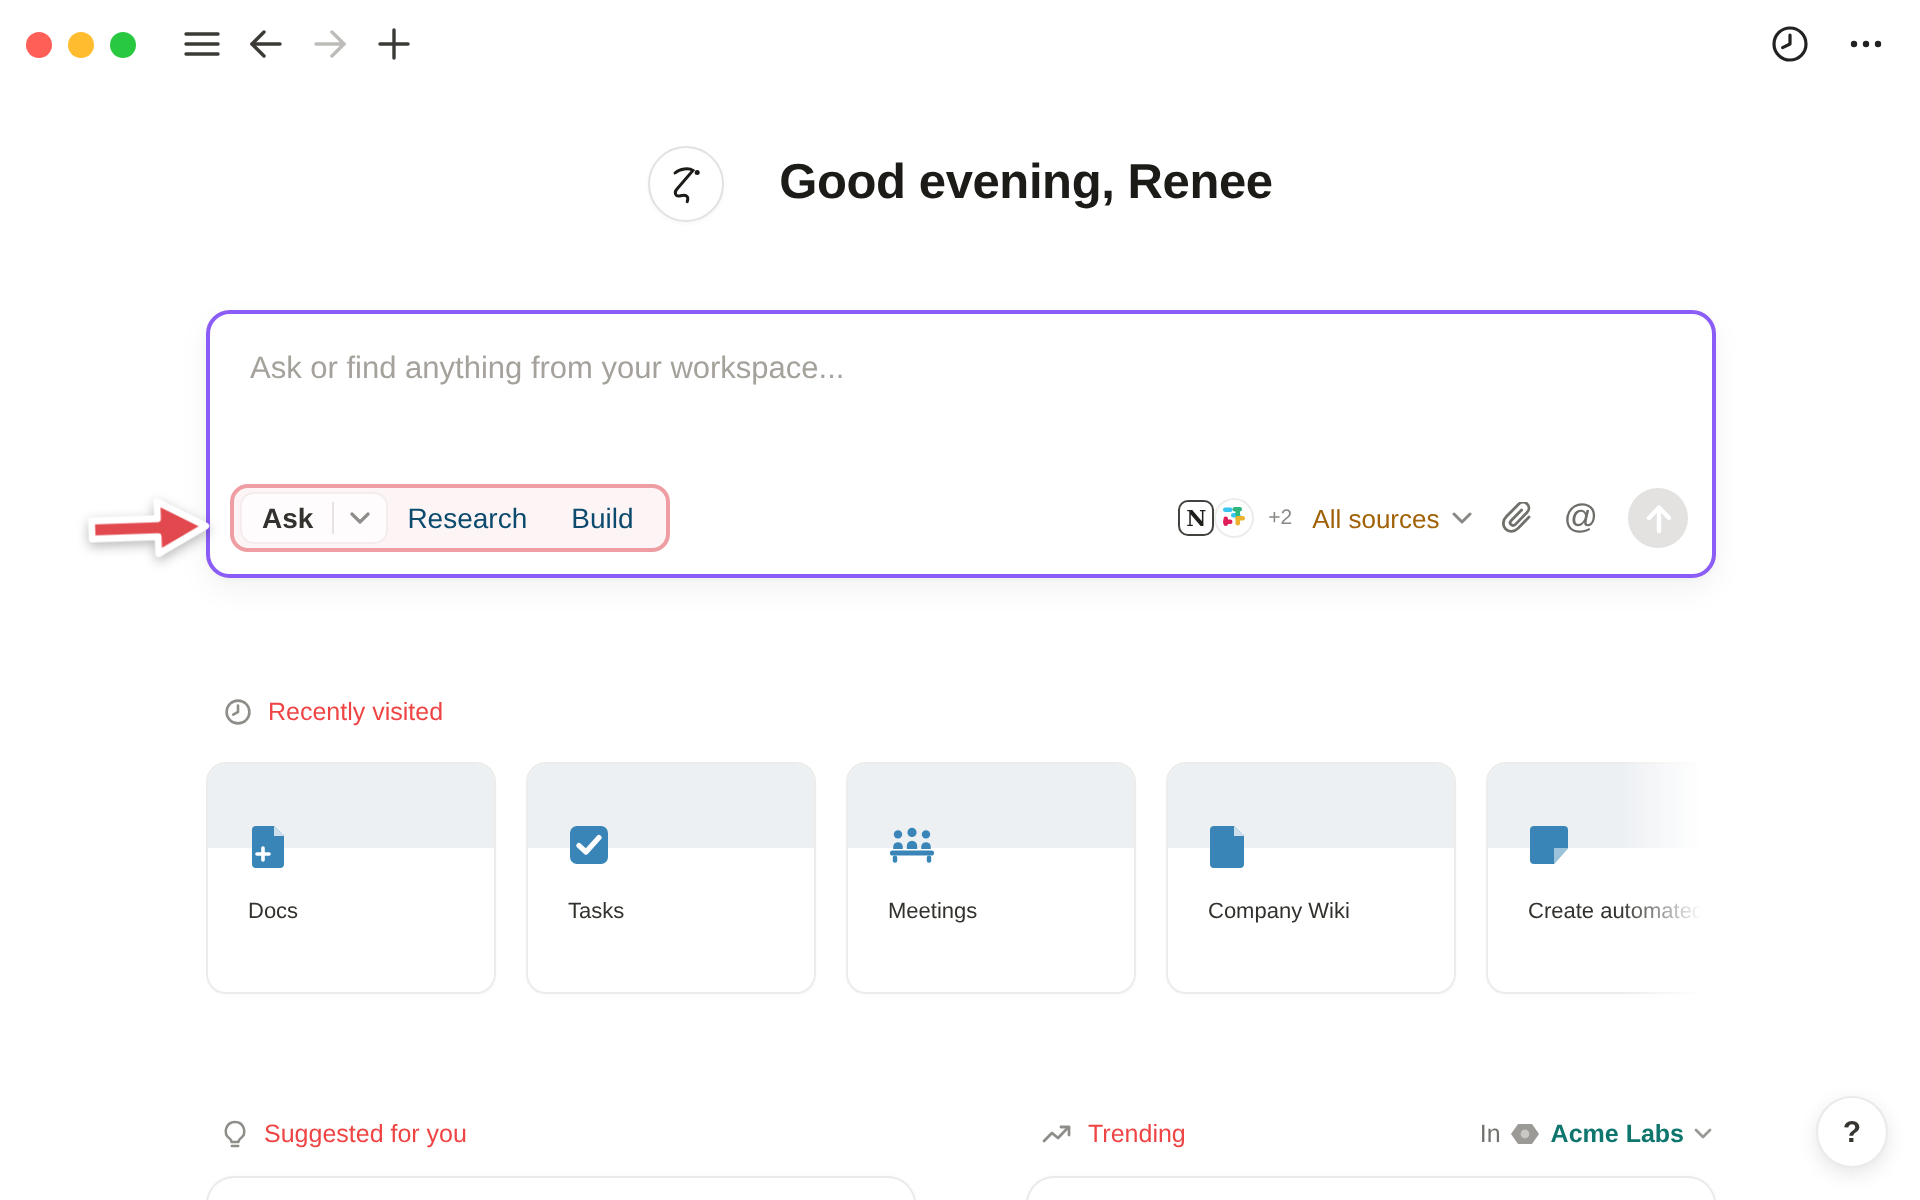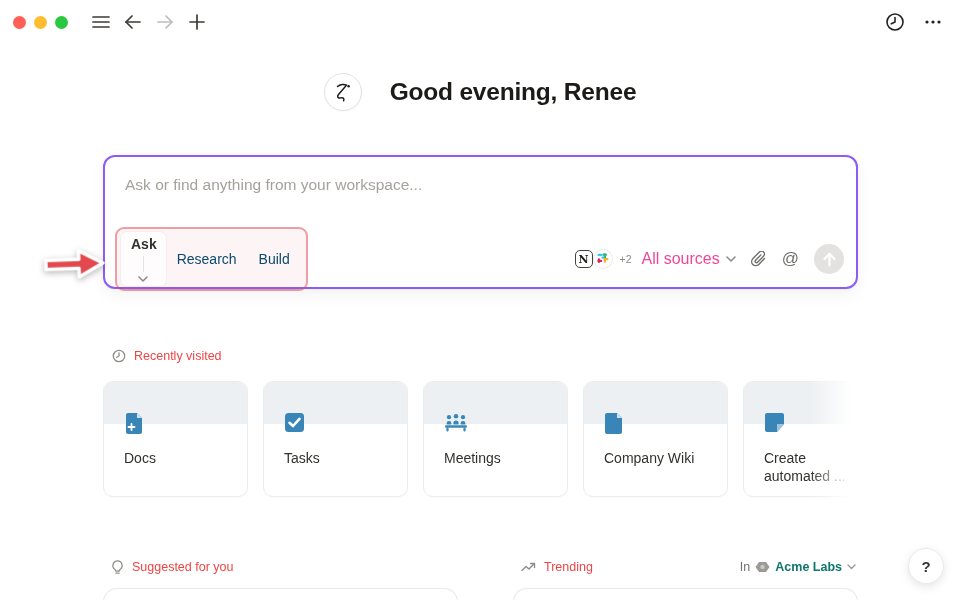--- a/index.html
+++ b/index.html
@@ -24,49 +24,49 @@
   .greeting h1 { font-size:24.5px; font-weight:700; color:#1c1b18; letter-spacing:-0.2px; }
 
   
   .ask-card { position:absolute; left:103px; top:155px; width:755px; height:134px; background:#fff; border:2px solid #8b5cf6; border-radius:12px; box-shadow:0 1px 3px rgba(15,15,15,.03), 0 6px 16px rgba(15,15,15,.05); }
   .ask-input { display:block; width:96%; border:none; outline:none; background:transparent; padding:19px 20px 0 20px; font-size:15.5px; font-family:"Liberation Sans",sans-serif; color:#37352f; }
   .ask-input::placeholder { color:#a5a29c; }
   .ask-toolbar { position:absolute; left:10px; right:12px; bottom:10px; height:36px; display:flex; align-items:center; justify-content:space-between; }
 
   
   .annotation-box { display:flex; align-items:center; border:2px solid rgba(224,71,79,.50); background:rgba(224,71,79,.06); border-radius:9px; padding:3px 5px 3px 4px; }
-  .mode-pill { display:flex; align-items:center; background:#fefcfc; border-radius:6px; box-shadow:0 0 0 1px rgba(0,0,0,.03); overflow:hidden;flex-direction:column; }
+  .mode-pill { display:flex; align-items:center; background:#fefcfc; border-radius:6px; box-shadow:0 0 0 1px rgba(0,0,0,.03); overflow:hidden; }
   .mode-pill .mode-label { padding:4px 9px 4px 10px; font-size:14px; font-weight:600; color:#34322e; cursor:pointer; }
   .mode-pill .pill-divider { width:1px; height:16px; background:#eae2e2; }
   .mode-pill .pill-chevron { padding:4px 8px; display:flex; align-items:center; cursor:pointer; }
   .mode-item { padding:4px 11px; font-size:14px; color:#0c4a6e; cursor:pointer; }
 
   .ask-right { display:flex; align-items:center; gap:15px; }
   .sources-btn { display:flex; align-items:center; gap:6px; cursor:pointer; }
   .chip { width:18px; height:18px; border-radius:5px; background:#fff; display:flex; align-items:center; justify-content:center; }
   .chip.notion { border:1.4px solid #44423e; font-family:"DejaVu Serif", serif; font-weight:700; font-size:11px; color:#1f1e1b; z-index:2; }
   .chip.slack { border-radius:50%; box-shadow:0 0 0 1px #ececea; margin-left:-5px; z-index:1; }
   .chip-extra { font-size:10.5px; color:#8a8884; margin-left:2px; }
-  .sources-label { font-size:16px; color:#ec4899; margin-left:4px; }
+  .sources-label { font-size:13px; color:#a16207; margin-left:4px; }
   .icon-btn { display:flex; align-items:center; justify-content:center; cursor:pointer; }
   .at-glyph { font-size:17px; font-weight:500; color:#6f6d69; }
   .submit-btn { width:30px; height:30px; border-radius:50%; background:#e3e2e0; display:flex; align-items:center; justify-content:center; cursor:pointer; }
 
   
   .anno-arrow { position:absolute; left:42px; top:246px; filter:drop-shadow(0 2px 3px rgba(0,0,0,.28)); transform:rotate(-2deg); }
 
   
   .section-label { display:flex; align-items:center; gap:8px; font-size:12.5px; font-weight:500; color:#ef4444;text-align:center; }
   .recent-label { position:absolute; left:112px; top:349px; }
   .cards-row { position:absolute; left:103px; top:381px; width:757px; height:120px; overflow:hidden; }
   .cards-inner { display:flex; gap:15px; }
   .r-card { position:relative; flex:0 0 145px; width:145px; height:116px; background:#fff; border:1px solid #ececea; border-radius:10px; box-shadow:0 1px 2px rgba(0,0,0,.02); cursor:pointer; }
   .r-card .banner { height:42px; background:#edf0f3; border-radius:9px 9px 0 0; }
   .r-card .card-icon { position:absolute; left:20px; top:30px; }
-  .r-card .card-label { position:absolute; left:20px; top:67px; font-size:14px; color:#33312d; line-height:1.3; width:112px; }
+  .r-card .card-label { position:absolute; left:20px; top:67px; font-size:11px; color:#33312d; line-height:1.3; width:112px; }
   .row-fade { position:absolute; right:0; top:0; bottom:0; width:50px; background:linear-gradient(90deg, rgba(255,255,255,0), #ffffff 82%); pointer-events:none; }
 
   
   .col-left { position:absolute; left:103px; top:558px; width:355px; }
   .col-right { position:absolute; left:513px; top:558px; width:345px; }
   .col-header { display:flex; align-items:center; justify-content:space-between; padding:0 2px 0 8px; height:18px; }
   .ws-select { display:flex; align-items:center; gap:5px; cursor:pointer;text-align:center; }
   .ws-in { font-size:12.5px; color:#73716d; }
   .ws-name { font-size:12.5px; font-weight:700; color:#0f766e; }
   .stub-card { margin-top:12px; height:40px; background:#fff; border:1px solid #eaeae8; border-bottom:none; border-radius:14px 14px 0 0; box-shadow:0 -1px 2px rgba(0,0,0,.015); cursor:pointer; }

